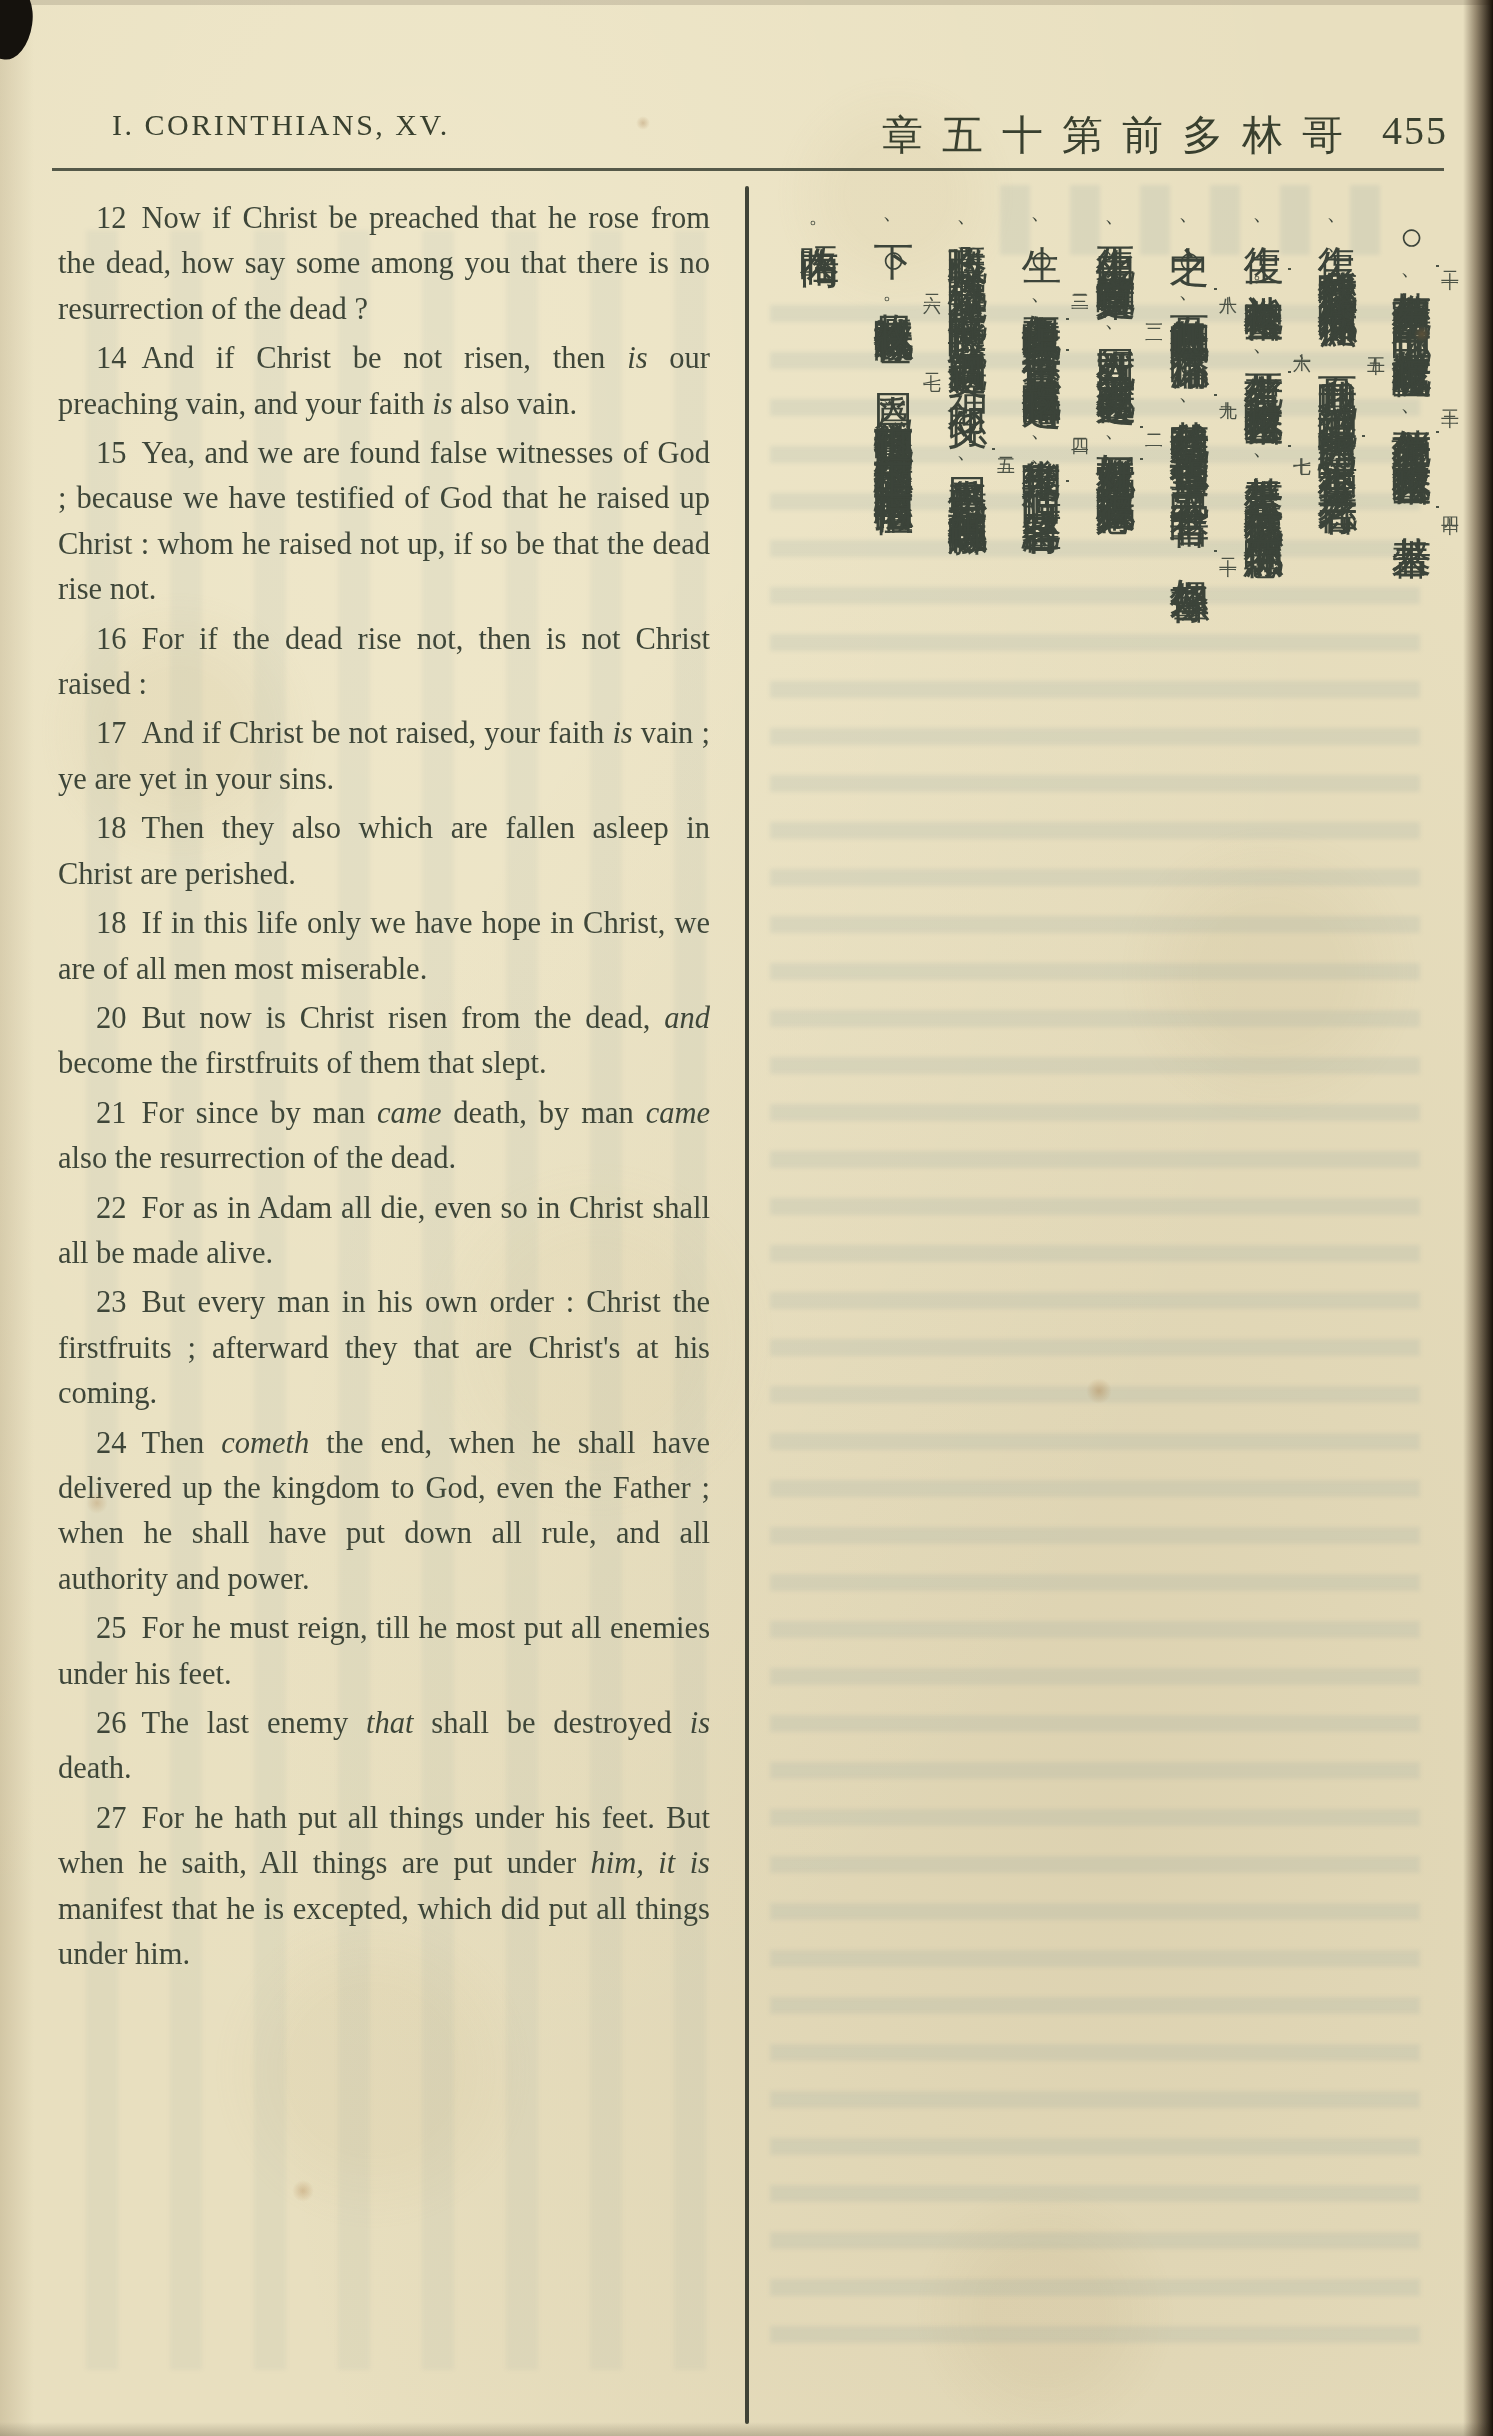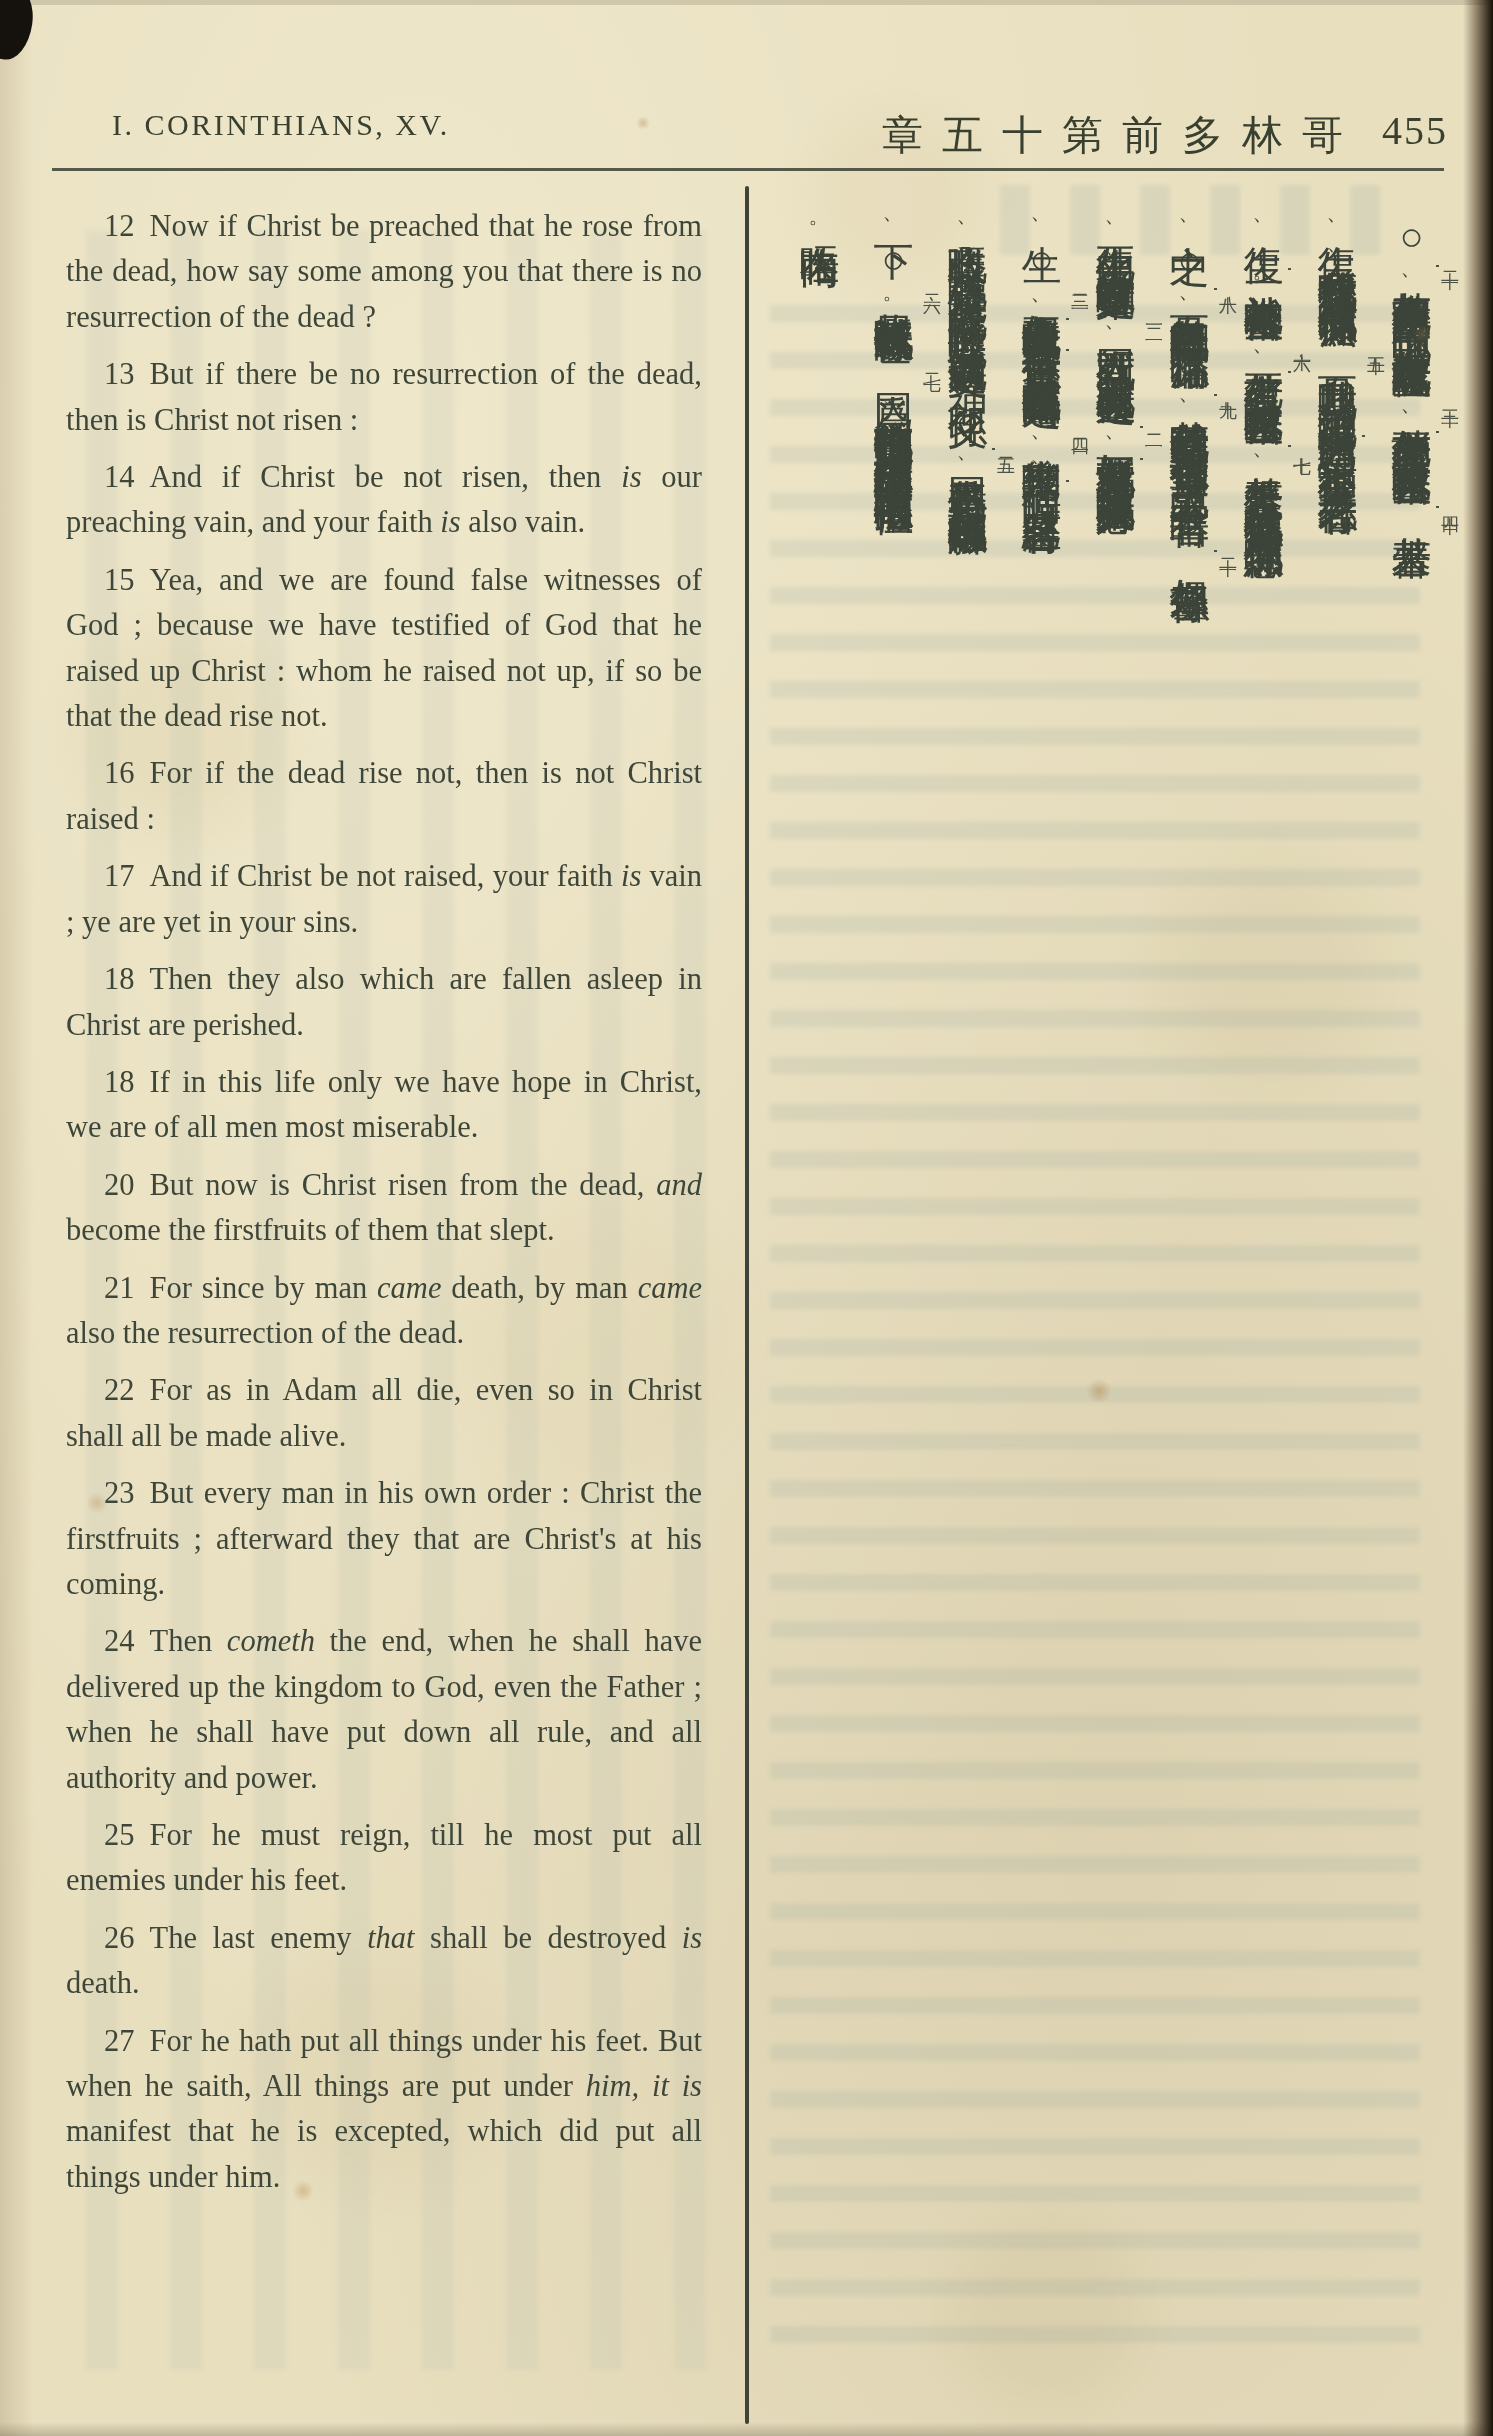--- a/index.html
+++ b/index.html
@@ -34,21 +34,21 @@
       transparent 0 20px, rgba(120,148,150,.30) 20px 50px, transparent 50px 70px);}
   
   .head-en{position:absolute;left:112px;top:108px;font-size:30px;letter-spacing:2.5px;
     color:#39402f;white-space:nowrap;}
   .head-zh{position:absolute;left:882px;top:108px;font-size:41px;letter-spacing:19px;
     color:#39402f;white-space:nowrap;font-family:"Liberation Serif",serif;}
   .pageno{position:absolute;left:1382px;top:107px;font-size:40px;color:#39402f;letter-spacing:2px;}
   .hrule{position:absolute;left:52px;top:168px;width:1392px;height:3px;background:#3b4132;opacity:.85;}
   
   .en-col{position:absolute;left:54px;top:192px;width:660px;color:#3e4639;}
-  .en-col p{margin:12px;text-indent:38px;font-size:30.5px;line-height:45.4px;text-align:justify;}
+  .en-col p{margin:4px;text-indent:38px;font-size:30.5px;line-height:45.4px;text-align:justify;}
   .en-col .vn{padding-right:15px;}
   
   .vrule{position:absolute;left:745px;top:186px;width:3.5px;height:2238px;background:#2e3228;opacity:.9;border-radius:2px;}
   
   .zh-block{position:absolute;left:758px;top:214px;width:676px;height:2195px;
     display:flex;flex-direction:row-reverse;justify-content:flex-start;gap:28px;
     color:#3c443a;}
   .zh-col{writing-mode:vertical-rl;text-orientation:upright;
     font-size:40px;line-height:46px;width:46px;letter-spacing:1px;height:2190px;
     font-family:"Liberation Serif",serif;}
@@ -80,21 +80,20 @@
 <div class="bleed en-area"></div>
 <div class="bleed hdr"></div>
 
 <div class="head-en">I. CORINTHIANS, XV.</div>
 <div class="head-zh">章五十第前多林哥</div>
 <div class="pageno">455</div>
 <div class="hrule"></div>
 
 <div class="en-col">
     <p><span class="vn">12</span><span>Now if Christ be preached that he rose from the dead, how say some among you that there is no resurrec­tion of the dead ?</span></p>
-    <p><span class="vn">13</span><span>But if there be no resurrection of the dead, then is Christ not risen :</span></p>
     <p><span class="vn">14</span><span>And if Christ be not risen, then <i>is</i> our preaching vain, and your faith <i>is</i> also vain.</span></p>
     <p><span class="vn">15</span><span>Yea, and we are found false witnesses of God ; because we have testified of God that he raised up Christ : whom he raised not up, if so be that the dead rise not.</span></p>
     <p><span class="vn">16</span><span>For if the dead rise not, then is not Christ raised :</span></p>
     <p><span class="vn">17</span><span>And if Christ be not raised, your faith <i>is</i> vain ; ye are yet in your sins.</span></p>
     <p><span class="vn">18</span><span>Then they also which are fallen asleep in Christ are perished.</span></p>
     <p><span class="vn">18</span><span>If in this life only we have hope in Christ, we are of all men most miserable.</span></p>
     <p><span class="vn">20</span><span>But now is Christ risen from the dead, <i>and</i> become the firstfruits of them that slept.</span></p>
     <p><span class="vn">21</span><span>For since by man <i>came</i> death, by man <i>came</i> also the resurrection of the dead.</span></p>
     <p><span class="vn">22</span><span>For as in Adam all die, even so in Christ shall all be made alive.</span></p>
     <p><span class="vn">23</span><span>But every man in his own order : Christ the firstfruits ; after­ward they that are Christ's at his coming.</span></p>

